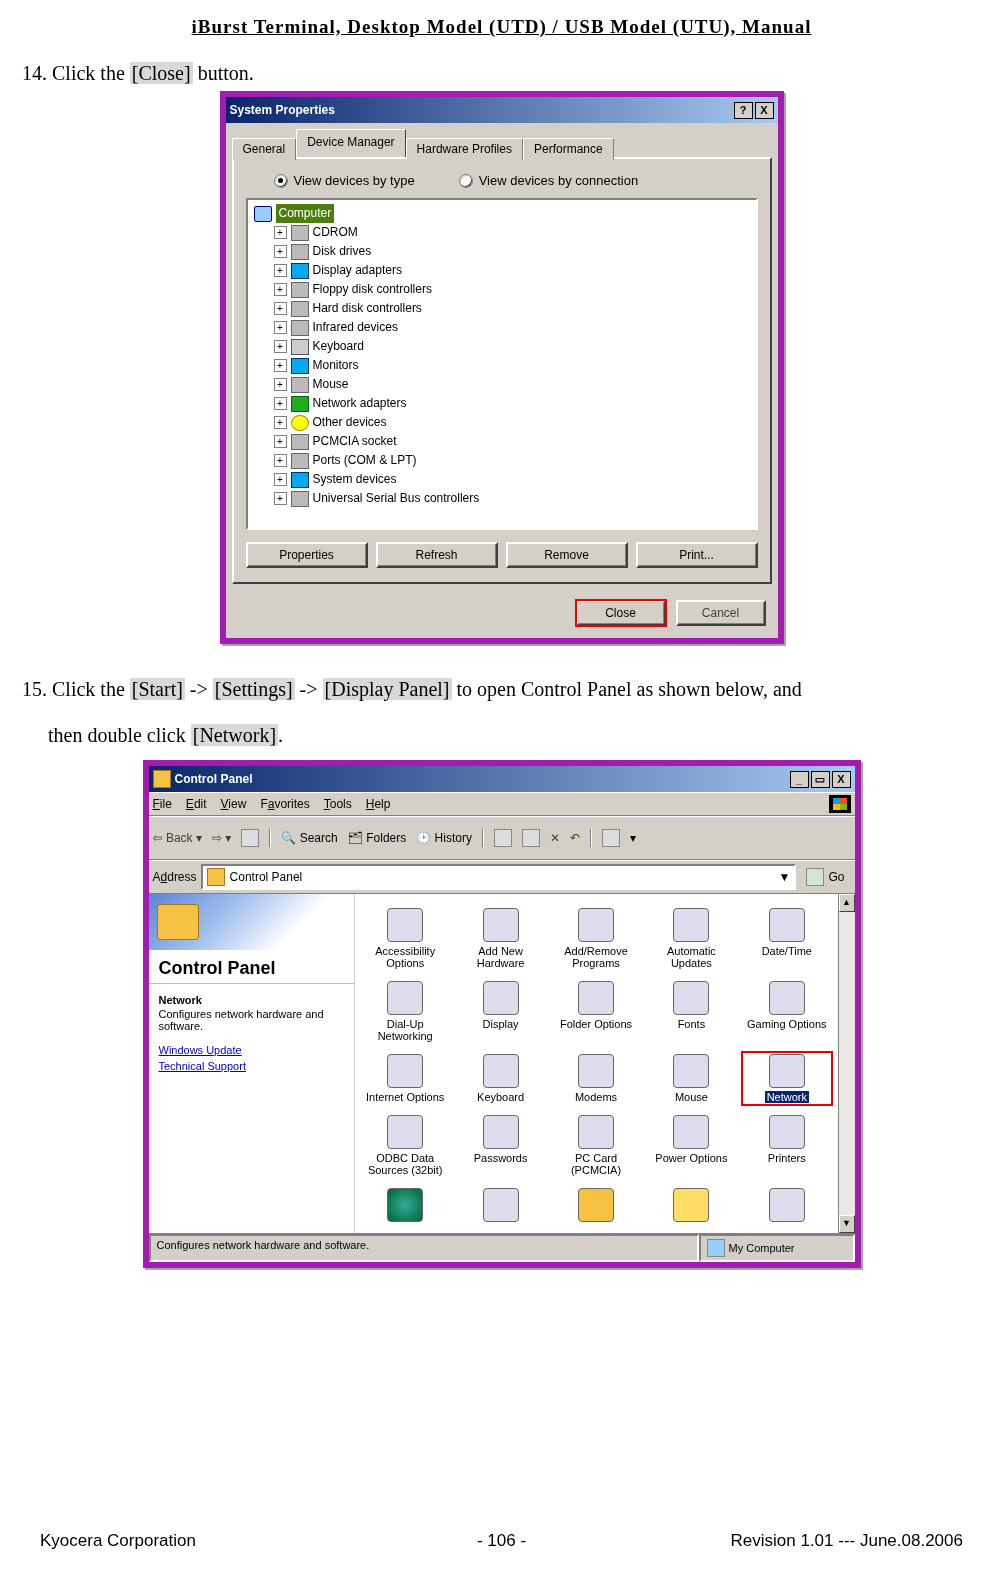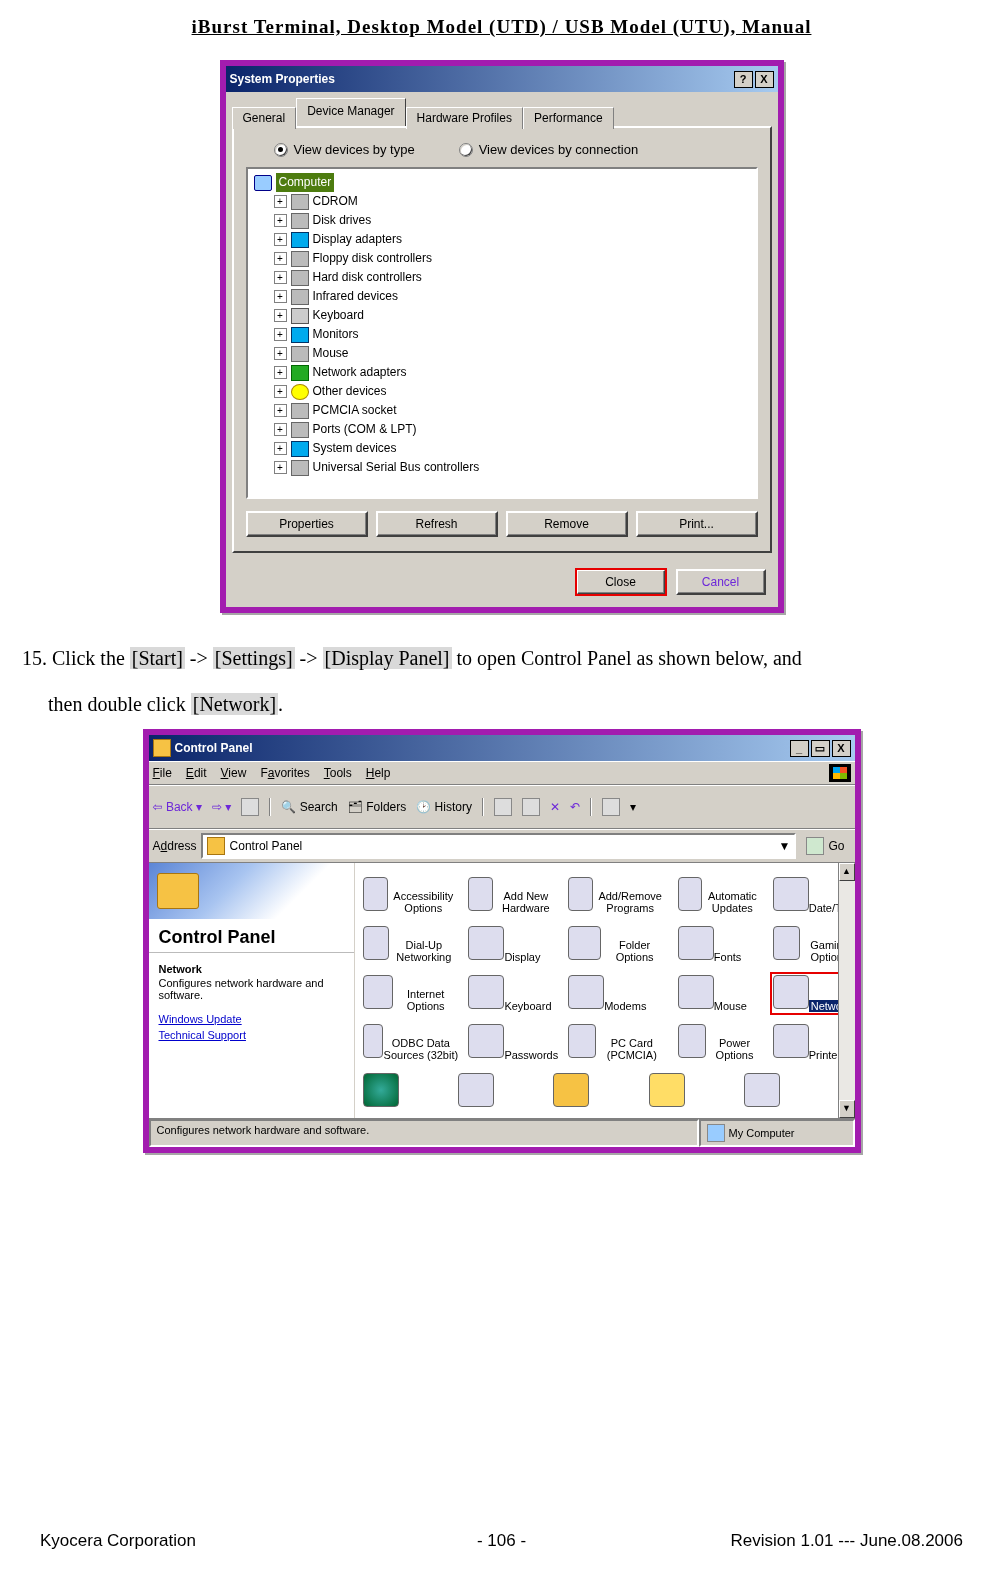--- a/index.html
+++ b/index.html
@@ -11,21 +11,21 @@
   .figwrap{display:flex;justify-content:center;margin:6px 0 26px 0}
   
   .win{font-family:Tahoma,"MS Sans Serif",sans-serif;font-size:12px;background:#d4d0c8;border:6px solid #a21caf;box-shadow:2px 2px 0 rgba(0,0,0,.35)}
   .titlebar{background:linear-gradient(90deg,#0a246a,#a6caf0);color:#fff;display:flex;align-items:center;padding:3px 4px;height:20px;font-weight:bold}
   .titlebar .spacer{flex:1}
   .tbtn{width:17px;height:15px;background:#d4d0c8;border:1px solid #000;display:flex;align-items:center;justify-content:center;margin-left:2px;font-weight:bold;font-size:11px;color:#000}
   .raised{border:2px solid;border-color:#fff #808080 #808080 #fff}
   .sunken{border:2px solid;border-color:#808080 #fff #fff #808080}
   .btn{background:#d4d0c8;padding:4px 0;text-align:center;font-size:12px}
   .btn.raised{border:2px solid;border-color:#fff #404040 #404040 #fff;box-shadow:inset -1px -1px 0 #808080,inset 1px 1px 0 #d4d0c8}
-  .disabled{color:#6d28d9}
+  .disabled{color:#404040}
   u.ac{text-decoration:underline}
   .box-redhl{outline:2px solid #e60000;outline-offset:-1px}
   
   .tabrow{display:flex;align-items:flex-end;padding:6px 6px 0 6px}
   .tab{background:#d4d0c8;border:1px solid;border-color:#fff #808080 #d4d0c8 #fff;border-bottom:none;padding:3px 10px 4px 10px;margin-right:0;font-size:12px;position:relative;top:3px}
   .tab.active{border-color:#fff #404040 #d4d0c8 #fff;padding-top:5px;padding-bottom:8px;top:0;z-index:2}
   .tabpanel{margin:0 6px 6px 6px;background:#d4d0c8;padding:10px 12px 14px 12px;border:2px solid;border-color:#fff #404040 #404040 #fff}
   
   .radiorow{display:flex;gap:44px;padding:4px 4px 10px 28px;font-size:13px}
   .radio{display:flex;align-items:center;gap:6px}
@@ -60,21 +60,21 @@
   .cp-banner{height:56px;background:linear-gradient(135deg,#5b85d6 0%,#a8c4f0 40%,#fff 70%);display:flex;align-items:center;padding-left:8px}
   .cp-banner .foldico{width:40px;height:34px;background:#f6c244;border:1px solid #a87510;border-radius:3px;position:relative}
   .cp-banner .foldico::before{content:"";position:absolute;left:-4px;top:-4px;width:40px;height:34px;background:#3b6cd4;border:1px solid #1d3c84;border-radius:3px;z-index:-1}
   .cp-title{font-family:Tahoma,sans-serif;font-weight:bold;font-size:18px;padding:8px 10px 4px 10px;border-bottom:1px solid #bbb}
   .cp-desc{padding:10px 10px 4px 10px;font-size:11px;font-family:Tahoma,sans-serif}
   .cp-desc b{display:block;margin-bottom:2px}
   .cp-links{padding:8px 10px;font-size:11px;font-family:Tahoma,sans-serif}
   .cp-links a{color:#0000cc;text-decoration:underline;display:block;margin-bottom:4px}
   .cp-main{flex:1;position:relative;padding:12px 6px 6px 6px;overflow:hidden}
   .cp-grid{display:grid;grid-template-columns:repeat(5,1fr);gap:8px 6px}
-  .cp-item{display:flex;flex-direction:row;align-items:flex-end;text-align:center;font-size:11px;font-family:Tahoma,sans-serif;padding:2px}
+  .cp-item{display:flex;flex-direction:column;align-items:center;text-align:center;font-size:11px;font-family:Tahoma,sans-serif;padding:2px}
   .cp-item .cico{width:34px;height:32px;margin-bottom:3px;border:1px solid #666;background:#dde;border-radius:4px}
   .cp-item.sel{background:transparent}
   .cp-item.sel .lbl{background:#0a246a;color:#fff;padding:0 2px}
   .cp-item.sel.box-redhl{outline:2px solid #e60000}
   .statusbar{display:flex;background:#d4d0c8;border-top:1px solid #808080}
   .statusbar .cell{padding:3px 6px;font-size:11px}
   .statusbar .cell:first-child{flex:1}
   .scrollbar{width:16px;background:#d4d0c8;border-left:1px solid #808080;display:flex;flex-direction:column}
   .scrollbar .arr{height:16px;background:#d4d0c8;border:1px solid;border-color:#fff #404040 #404040 #fff;text-align:center;font-size:9px;line-height:14px}
   .scrollbar .track{flex:1;background:repeating-conic-gradient(#d4d0c8 0% 25%,#fff 0% 50%) 0/2px 2px}
@@ -84,20 +84,23 @@
   .logo-ms span{width:14px;height:12px;background:conic-gradient(#f25022 0 25%,#7fba00 0 50%,#ffb900 0 75%,#00a4ef 0)}
   .footer{position:absolute;bottom:20px;left:40px;right:40px;display:flex;justify-content:space-between;font-family:Arial,sans-serif;font-size:17px}
   .footer .pn{position:absolute;left:0;right:0;text-align:center;font-family:Arial,sans-serif}
 </style>
 </head>
 <body>
 
 <div class="page">
   <div class="doc-header">iBurst Terminal, Desktop Model (UTD) / USB Model (UTU), Manual</div>
 
+  <div class="step">
+    <span>14. </span><span>Click the </span><span class="hl">[Close]</span><span> button.</span>
+  </div>
 
   <div class="figwrap">
 
     <div class="win" style="width:552px">
       <div class="titlebar">
         <span>System Properties</span>
         <span class="spacer"></span>
         <span class="tbtn">?</span>
         <span class="tbtn">X</span>
       </div>

